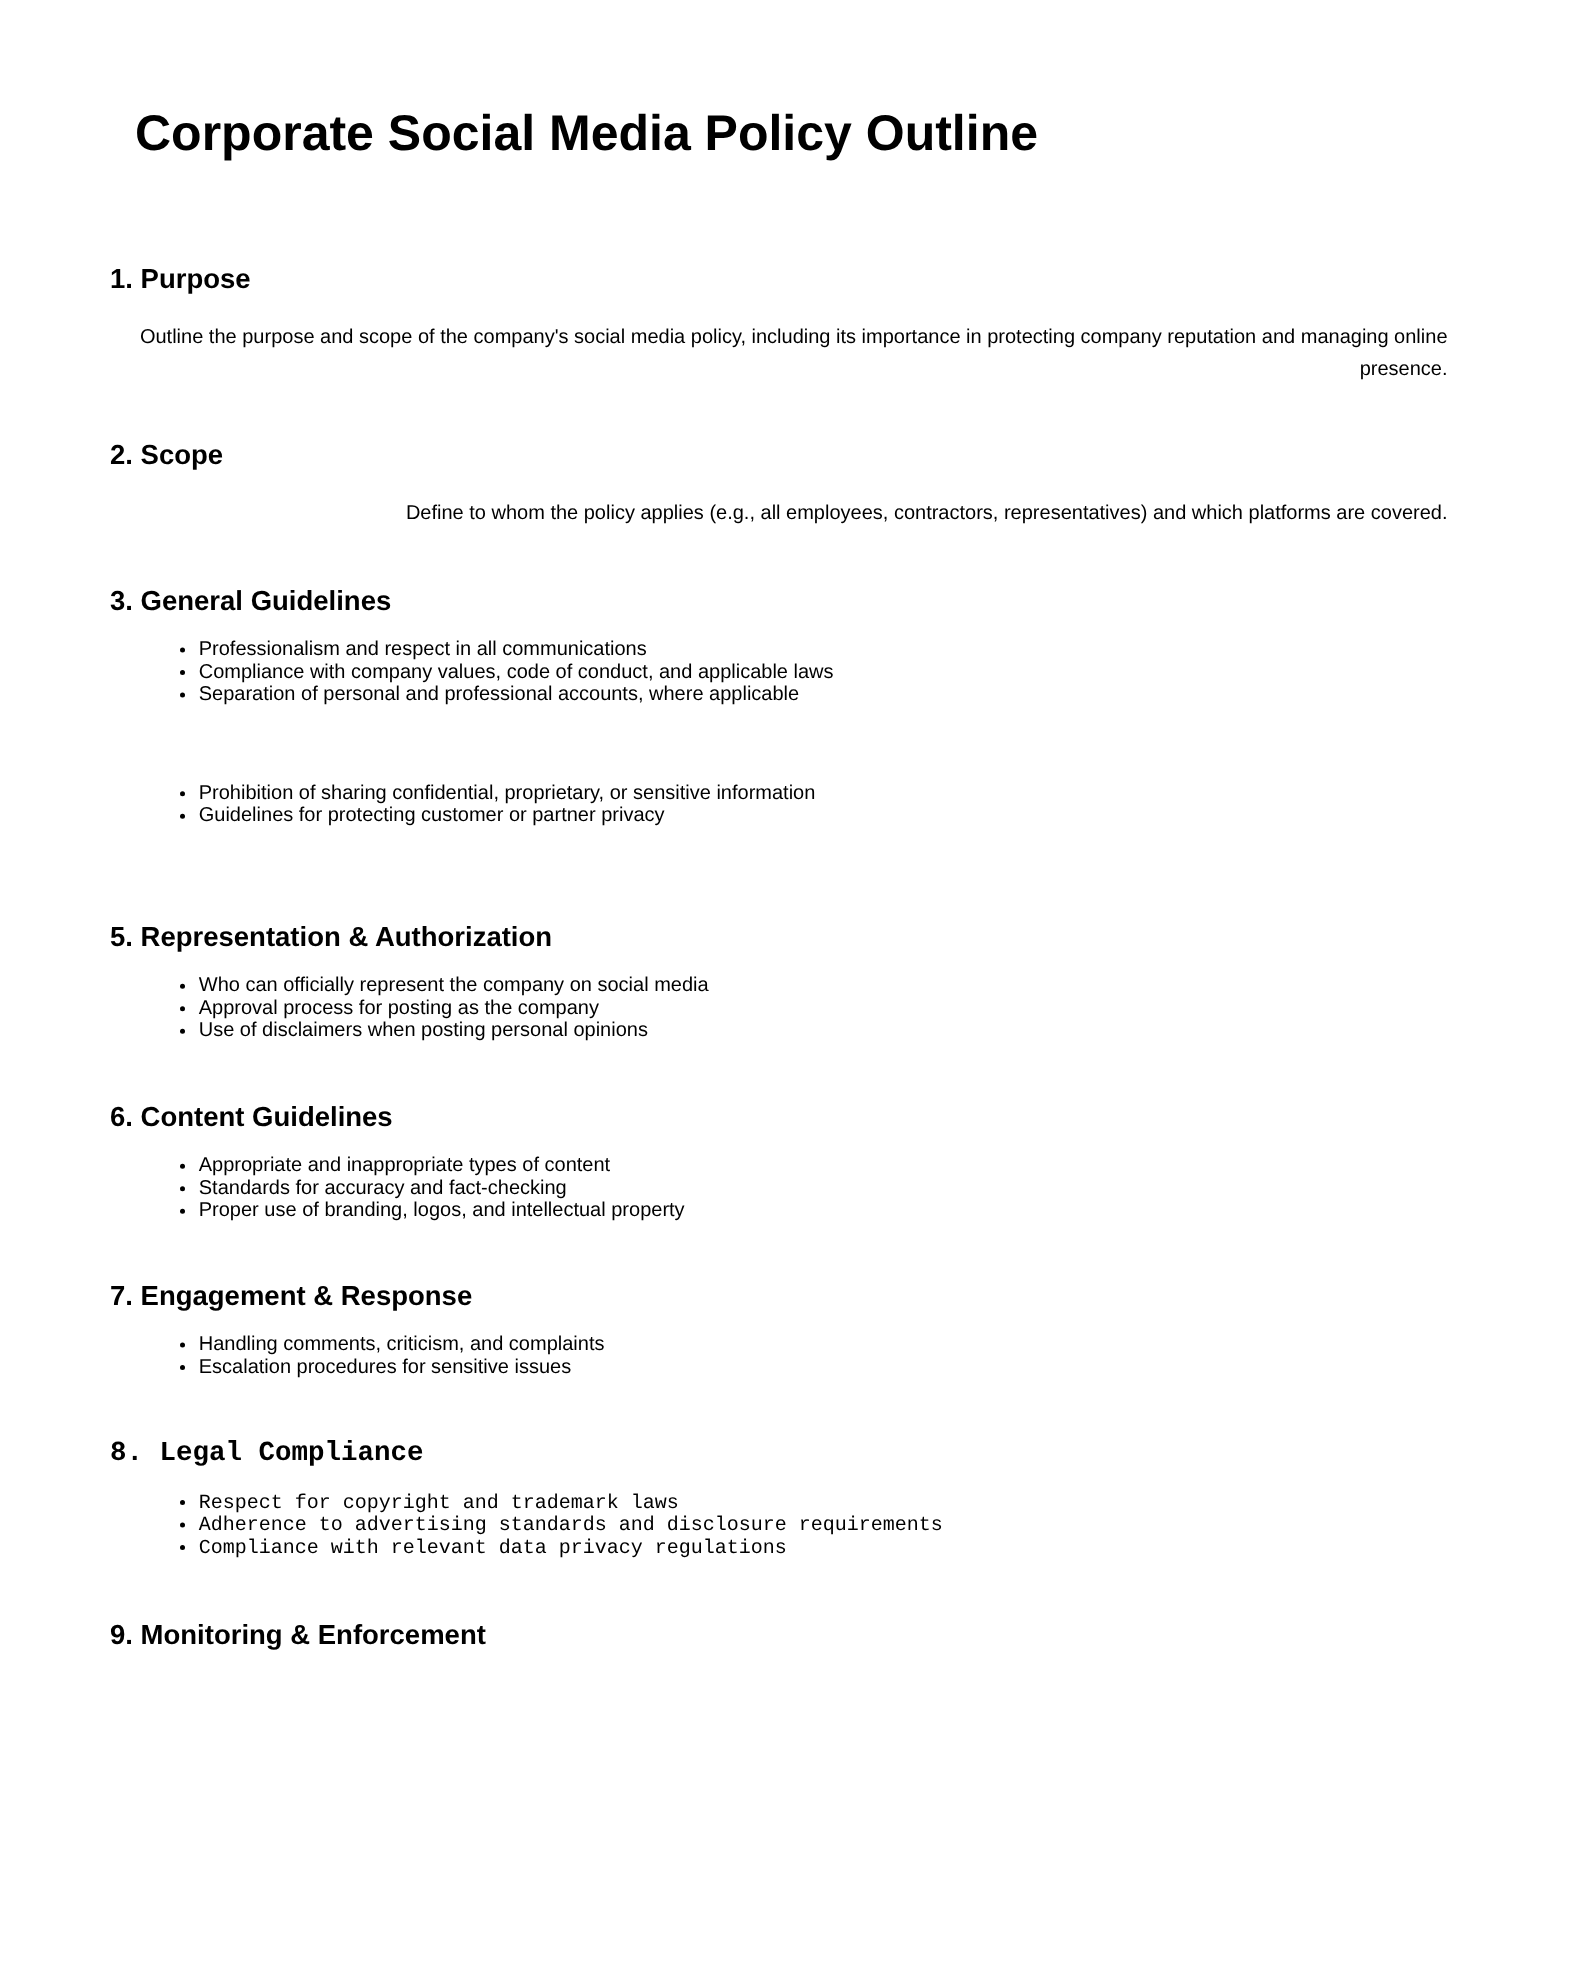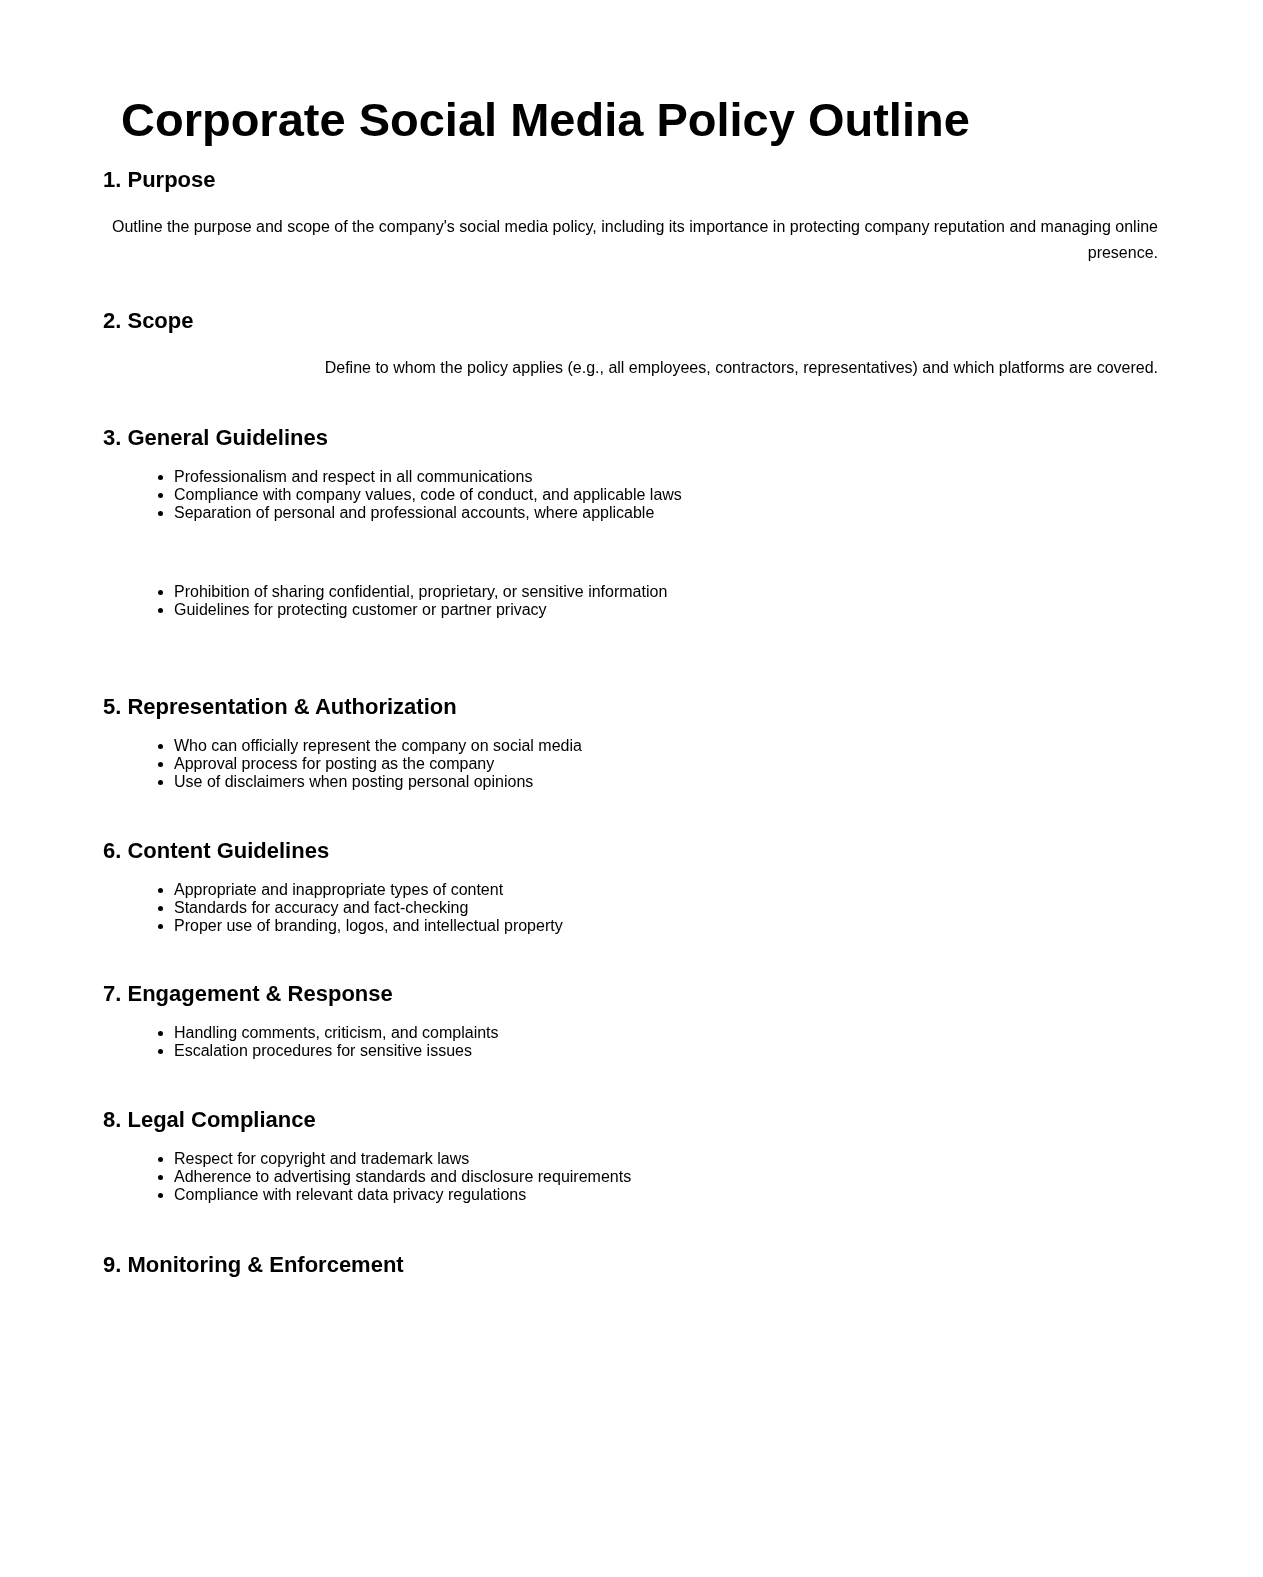--- a/index.html
+++ b/index.html
@@ -2,24 +2,24 @@
 <html><head>
 <meta charset="utf-8">
 <style>
   html, body { margin: 0; padding: 0; background: #ffffff; }
   body {
     width: 1263px; height: 1577px; overflow: hidden;
     font-family: "Liberation Sans", sans-serif; color: #000;
   }
   .page { position: relative; padding: 0 105px; }
   h1 {
-    position: absolute; left: 105px; top: 82px; margin: 16px;
-    font-size: 47px; font-weight: bold; line-height: 44px;
+    position: absolute; left: 105px; top: 82px; margin: 3px;
+    font-size: 40px; font-weight: bold; line-height: 44px;
   }
-  .section { position: absolute; left: 103px; right: 105px; }
+  .section { position: absolute; left: 88px; right: 105px; margin-top: 43px; }
   h2 {
     margin: 0; font-size: 22px; font-weight: bold; line-height: 28px;
   }
   p.para {
     margin: 20px 0 0 0; font-size: 16px; line-height: 26px; text-align: right;
   }
   ul {
     margin: 16px 0 0 0; padding-left: 71px; font-size: 16px; line-height: 18px;
   }
   li { margin: 0; }
@@ -75,21 +75,21 @@
   </div>
 
   <div class="section" style="top:980px;">
     <h2>7. Engagement &amp; Response</h2>
     <ul>
       <li>Handling comments, criticism, and complaints</li>
       <li>Escalation procedures for sensitive issues</li>
     </ul>
   </div>
 
-  <div class="section" style="top:1106px;">
+  <div class="section" style="top:1106px;font-family:Liberation Mono, monospace;">
     <h2>8. Legal Compliance</h2>
     <ul>
       <li>Respect for copyright and trademark laws</li>
       <li>Adherence to advertising standards and disclosure requirements</li>
       <li>Compliance with relevant data privacy regulations</li>
     </ul>
   </div>
 
   <div class="section" style="top:1251px;">
     <h2>9. Monitoring &amp; Enforcement</h2>

